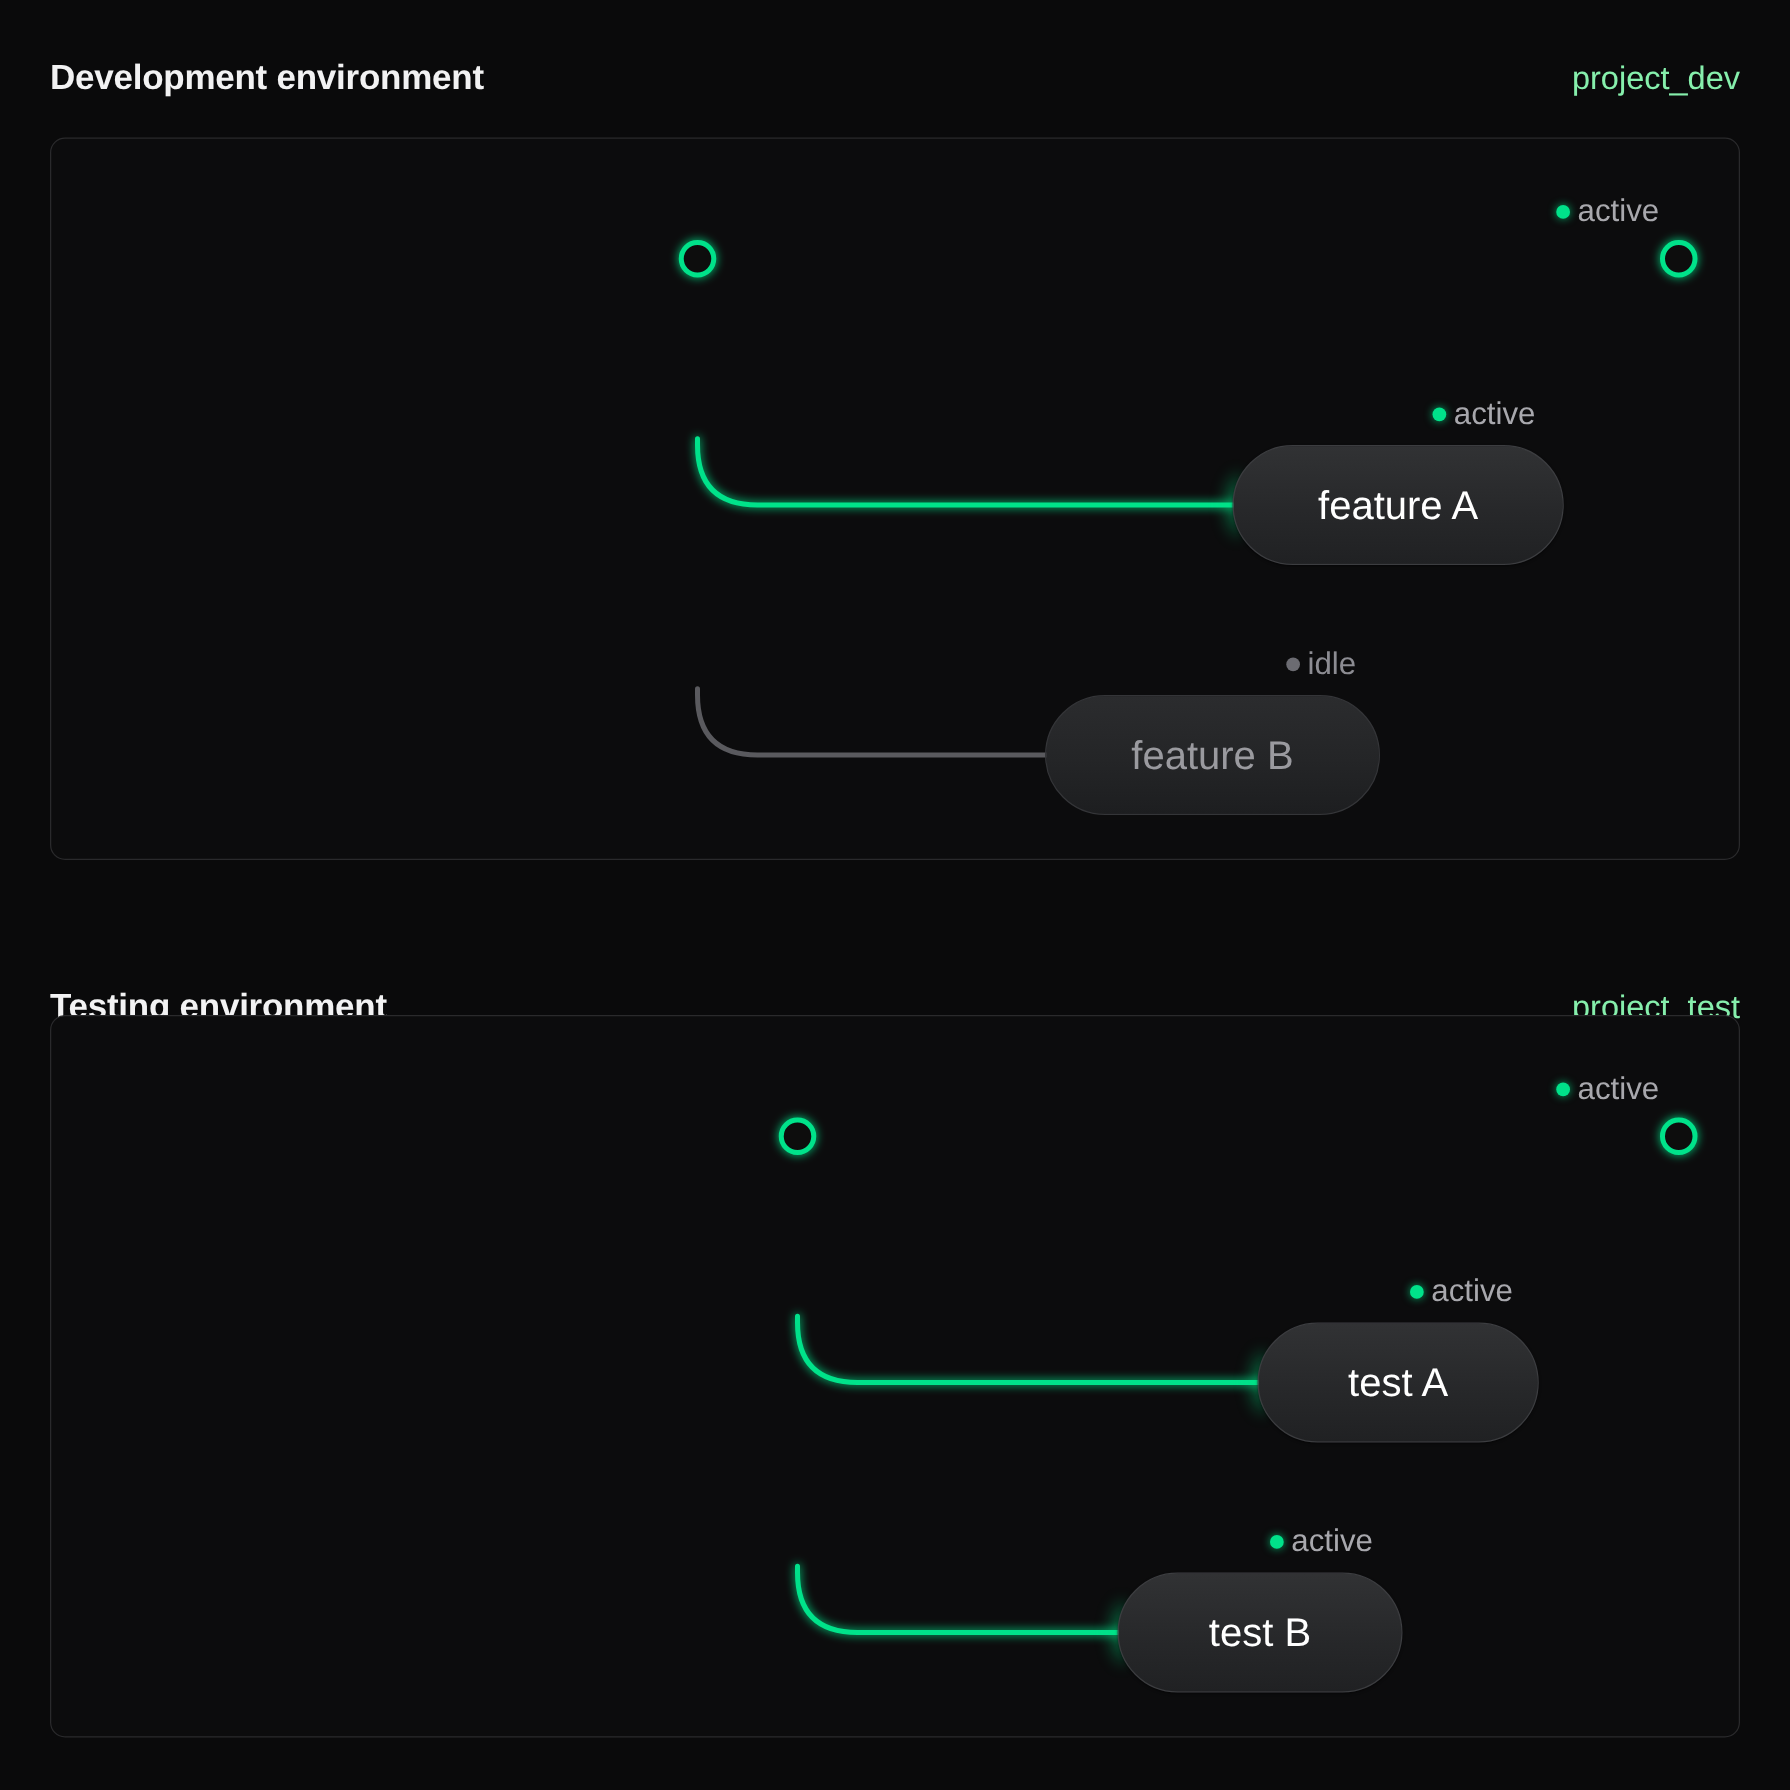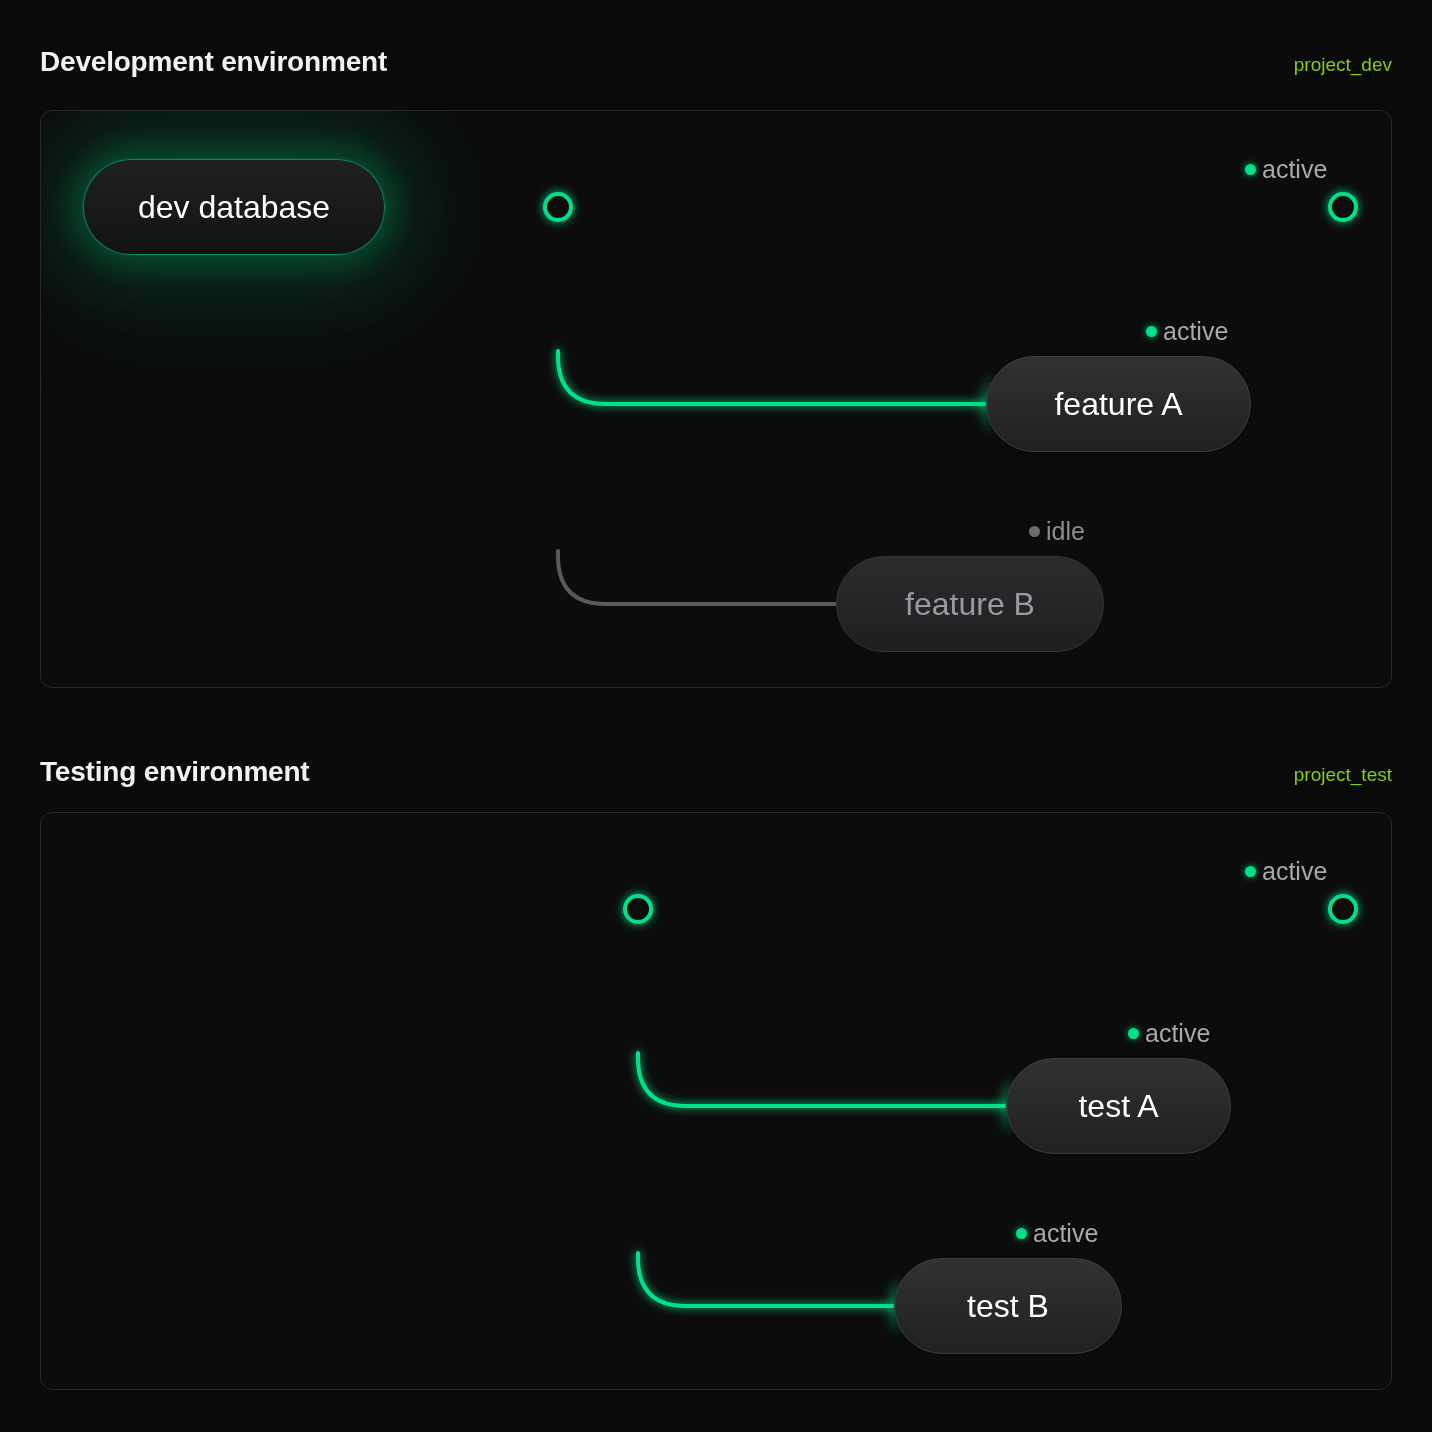--- a/index.html
+++ b/index.html
@@ -25,23 +25,23 @@
     align-items: baseline;
     justify-content: space-between;
   }
   .section-title {
     font-size: 28px;
     font-weight: bold;
     color: #f2f2f3;
     letter-spacing: -0.2px;
   }
   .section-project {
-    font-size: 19px;
+    font-size: 26px;
     font-weight: normal;
-    color: #84cc16;
+    color: #86efac;
     letter-spacing: 0px;
   }
 
   
   .panel {
     position: absolute;
     left: 40px;
     width: 1352px;
     border: 1px solid #2a2a2c;
     border-radius: 12px;
@@ -184,23 +184,20 @@
         <path d="M 517 240 L 517 245 Q 517 293 565 293 L 948 293" fill="none" stroke="#00e28a" stroke-width="4" stroke-linecap="round" filter="url(#lineGlowDev)"></path>
 
         <path d="M 517 440 L 517 445 Q 517 493 565 493 L 797 493" fill="none" stroke="#5a5a5e" stroke-width="4" stroke-linecap="round"></path>
 
         <circle cx="517" cy="96" r="13" fill="#0c0c0d" stroke="#00e28a" stroke-width="4" filter="url(#lineGlowDev)"></circle>
 
         <circle cx="1302" cy="96" r="13" fill="#0c0c0d" stroke="#00e28a" stroke-width="4" filter="url(#lineGlowDev)"></circle>
       </svg>
     </div>
 
-    <div class="node source" style="left:42px; top:48px; width:302px; height:96px;">
-      <span class="node-label">dev database</span>
-    </div>
 
     <div class="status" style="left:1204px; top:46px;">
       <span class="status-dot on"></span>
       <span class="status-label">active</span>
     </div>
 
     <div class="edge-glow" style="left:935px; top:264px;"></div>
     <div class="node leaf-active" style="left:945px; top:245px; width:265px; height:96px;">
       <span class="node-label">feature A</span>
     </div>
@@ -211,21 +208,21 @@
 
     <div class="node leaf-idle" style="left:795px; top:445px; width:268px; height:96px;">
       <span class="node-label">feature B</span>
     </div>
     <div class="status" style="left:988px; top:408px;">
       <span class="status-dot off"></span>
       <span class="status-label dim">idle</span>
     </div>
   </div>
 
-  <div class="section-header" style="top:756px;">
+  <div class="section-header" style="top:789px;">
     <div class="section-title">Testing environment</div>
     <div class="section-project">project_test</div>
   </div>
 
   <div class="panel" id="panel-test">
     <div class="panel-canvas">
       <svg viewBox="0 0 1350 576" preserveAspectRatio="none" aria-hidden="true">
         <defs>
           <filter id="lineGlowTest" x="-60%" y="-60%" width="220%" height="220%">
             <feGaussianBlur stdDeviation="4" result="b"></feGaussianBlur>

